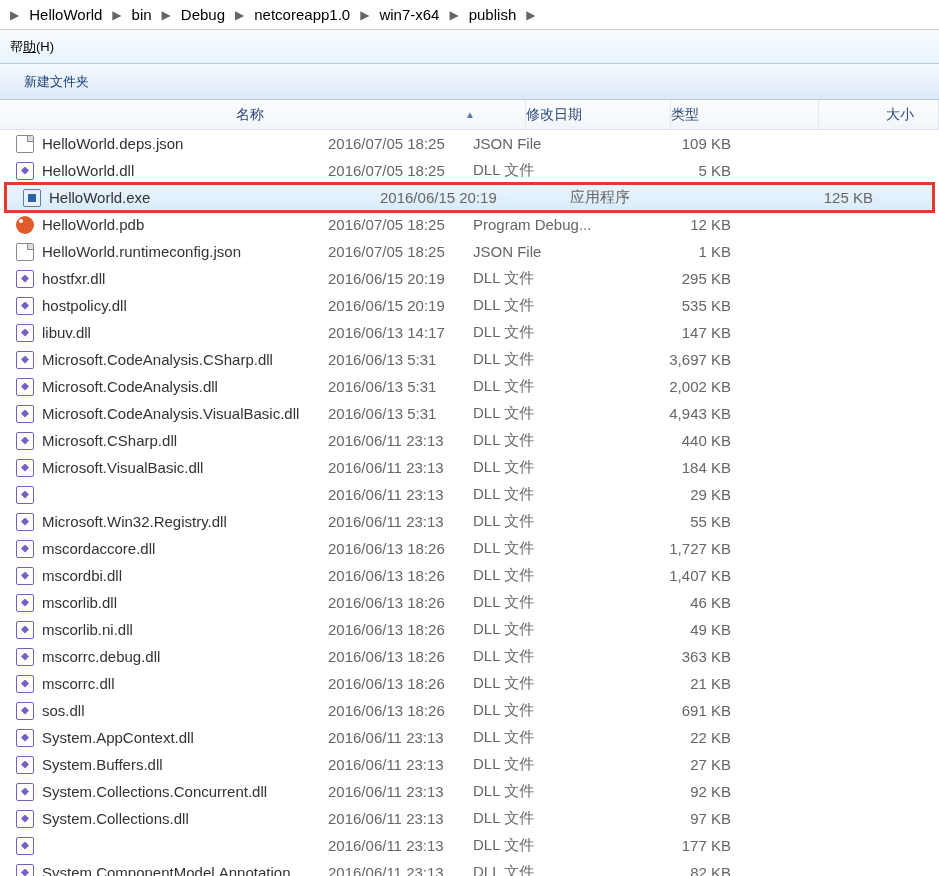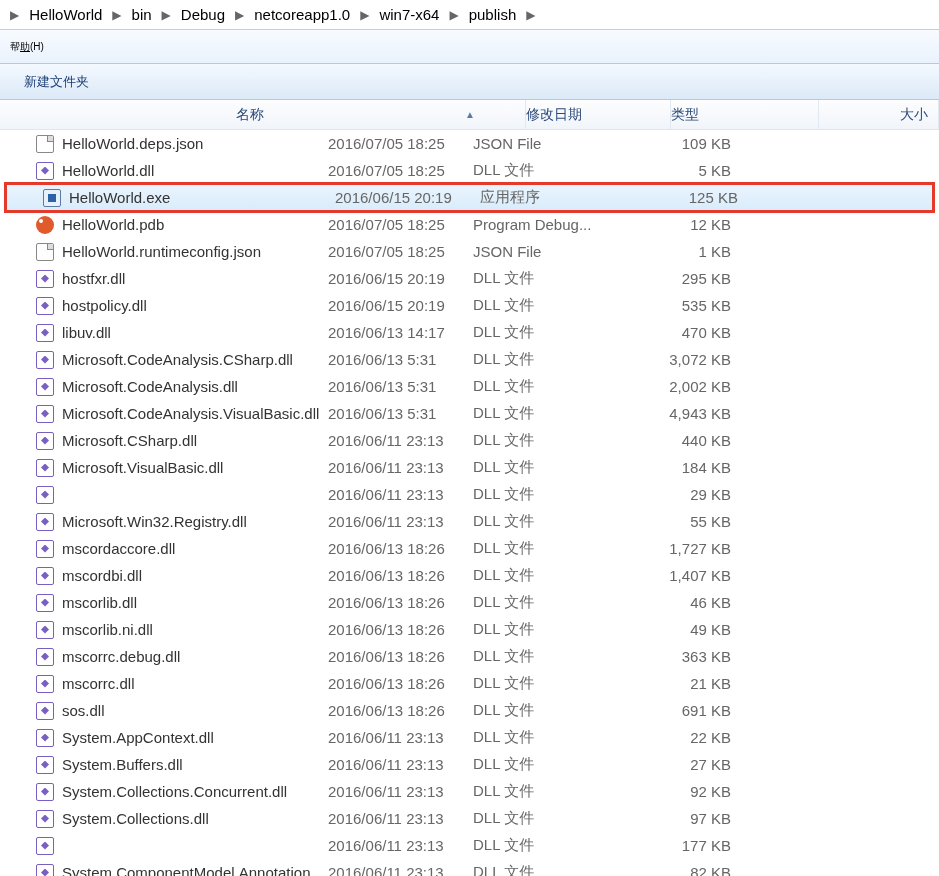--- a/index.html
+++ b/index.html
@@ -30,21 +30,21 @@
     padding: 2px 4px;
     cursor: pointer;
   }
   .menubar {
     height: 34px;
     display: flex;
     align-items: center;
     padding: 0 4px;
     background: linear-gradient(to bottom, #f7fbff, #e9f2fc);
     border-bottom: 1px solid #b8c9dc;
-    font-size: 10px;
+    font-size: 13px;
   }
   .menubar .menuitem { padding: 4px 6px; cursor: pointer; }
   .menubar .menuitem .accel { text-decoration: underline; }
   .toolbar {
     height: 36px;
     display: flex;
     align-items: center;
     padding: 0 16px;
     background: linear-gradient(to bottom, #f4f9ff, #dce9f7);
     border-bottom: 1px solid #b8c9dc;
@@ -61,43 +61,44 @@
     height: 30px;
     background: linear-gradient(to bottom, #fdfdfe, #f1f5fa);
     border-bottom: 1px solid #dde5ee;
     font-size: 14px;
     color: #2b4a7a;
     justify-content: flex-end;
   }
   .col-name   { flex: 0 0 328px; padding-left: 38px; }
   .col-date   { flex: 0 0 145px; }
   .col-type   { flex: 0 0 148px; }
-  .col-size   { flex: 0 0 120px; text-align: right; padding-right: 10px;}
+  .col-size   { flex: 0 0 120px; text-align: right; padding-right: 24px;}
   .header-row .col { border-right: 1px solid #e2e8f0; padding-top:6px; padding-bottom:6px;}
   .header-row .col-name { display:flex; align-items:center; justify-content:space-between; padding-right:50px;}
   .header-row .sort { color:#5a7aa8; font-size:10px; }
   .list { }
   .row {
     display: flex;
     align-items: center;
     height: 27px;
     font-size: 15px;
     color: #333;
     padding-left: 0;
   }
-  .row .rc-name { flex: 0 0 328px; display:flex; align-items:center; padding-left: 36px;}
+  .row .rc-name { flex: 0 0 328px; display:flex; align-items:center; padding-left: 16px;}
   .row .rc-date { flex: 0 0 145px; color:#666;}
   .row .rc-type { flex: 0 0 148px; color:#666; white-space:nowrap; overflow:hidden; text-overflow:ellipsis;}
   .row .rc-size { flex: 0 0 120px; color:#666; text-align:right; padding-right:10px;}
   .row.selected {
     background: linear-gradient(to bottom, #eaf4fd, #d9ecfb);
     border: 1px solid #a8cbe9;
     border-radius: 3px;
     margin-left: 6px;
     margin-right: 6px;
+    gap: 45px;
   }
   .row.highlight {
     outline: 3px solid #e53a2b;
     outline-offset: -1px;
     border-radius:0;
   }
   .ficon {
     width: 18px; height: 18px; margin-right: 8px; display:inline-flex; align-items:center; justify-content:center;
     font-size: 12px;
   }
@@ -213,30 +214,30 @@
       <div class="rc-type">DLL 文件</div>
       <div class="rc-size">535 KB</div>
     </div>
     <div class="row">
       <div class="rc-name">
         <span class="ficon ic-dll"></span>
         <span>libuv.dll</span>
       </div>
       <div class="rc-date">2016/06/13 14:17</div>
       <div class="rc-type">DLL 文件</div>
-      <div class="rc-size">470 KB</div>
+      <div class="rc-size">147 KB</div>
     </div>
     <div class="row">
       <div class="rc-name">
         <span class="ficon ic-dll"></span>
         <span>Microsoft.CodeAnalysis.CSharp.dll</span>
       </div>
       <div class="rc-date">2016/06/13 5:31</div>
       <div class="rc-type">DLL 文件</div>
-      <div class="rc-size">3,072 KB</div>
+      <div class="rc-size">3,697 KB</div>
     </div>
     <div class="row">
       <div class="rc-name">
         <span class="ficon ic-dll"></span>
         <span>Microsoft.CodeAnalysis.dll</span>
       </div>
       <div class="rc-date">2016/06/13 5:31</div>
       <div class="rc-type">DLL 文件</div>
       <div class="rc-size">2,002 KB</div>
     </div>

